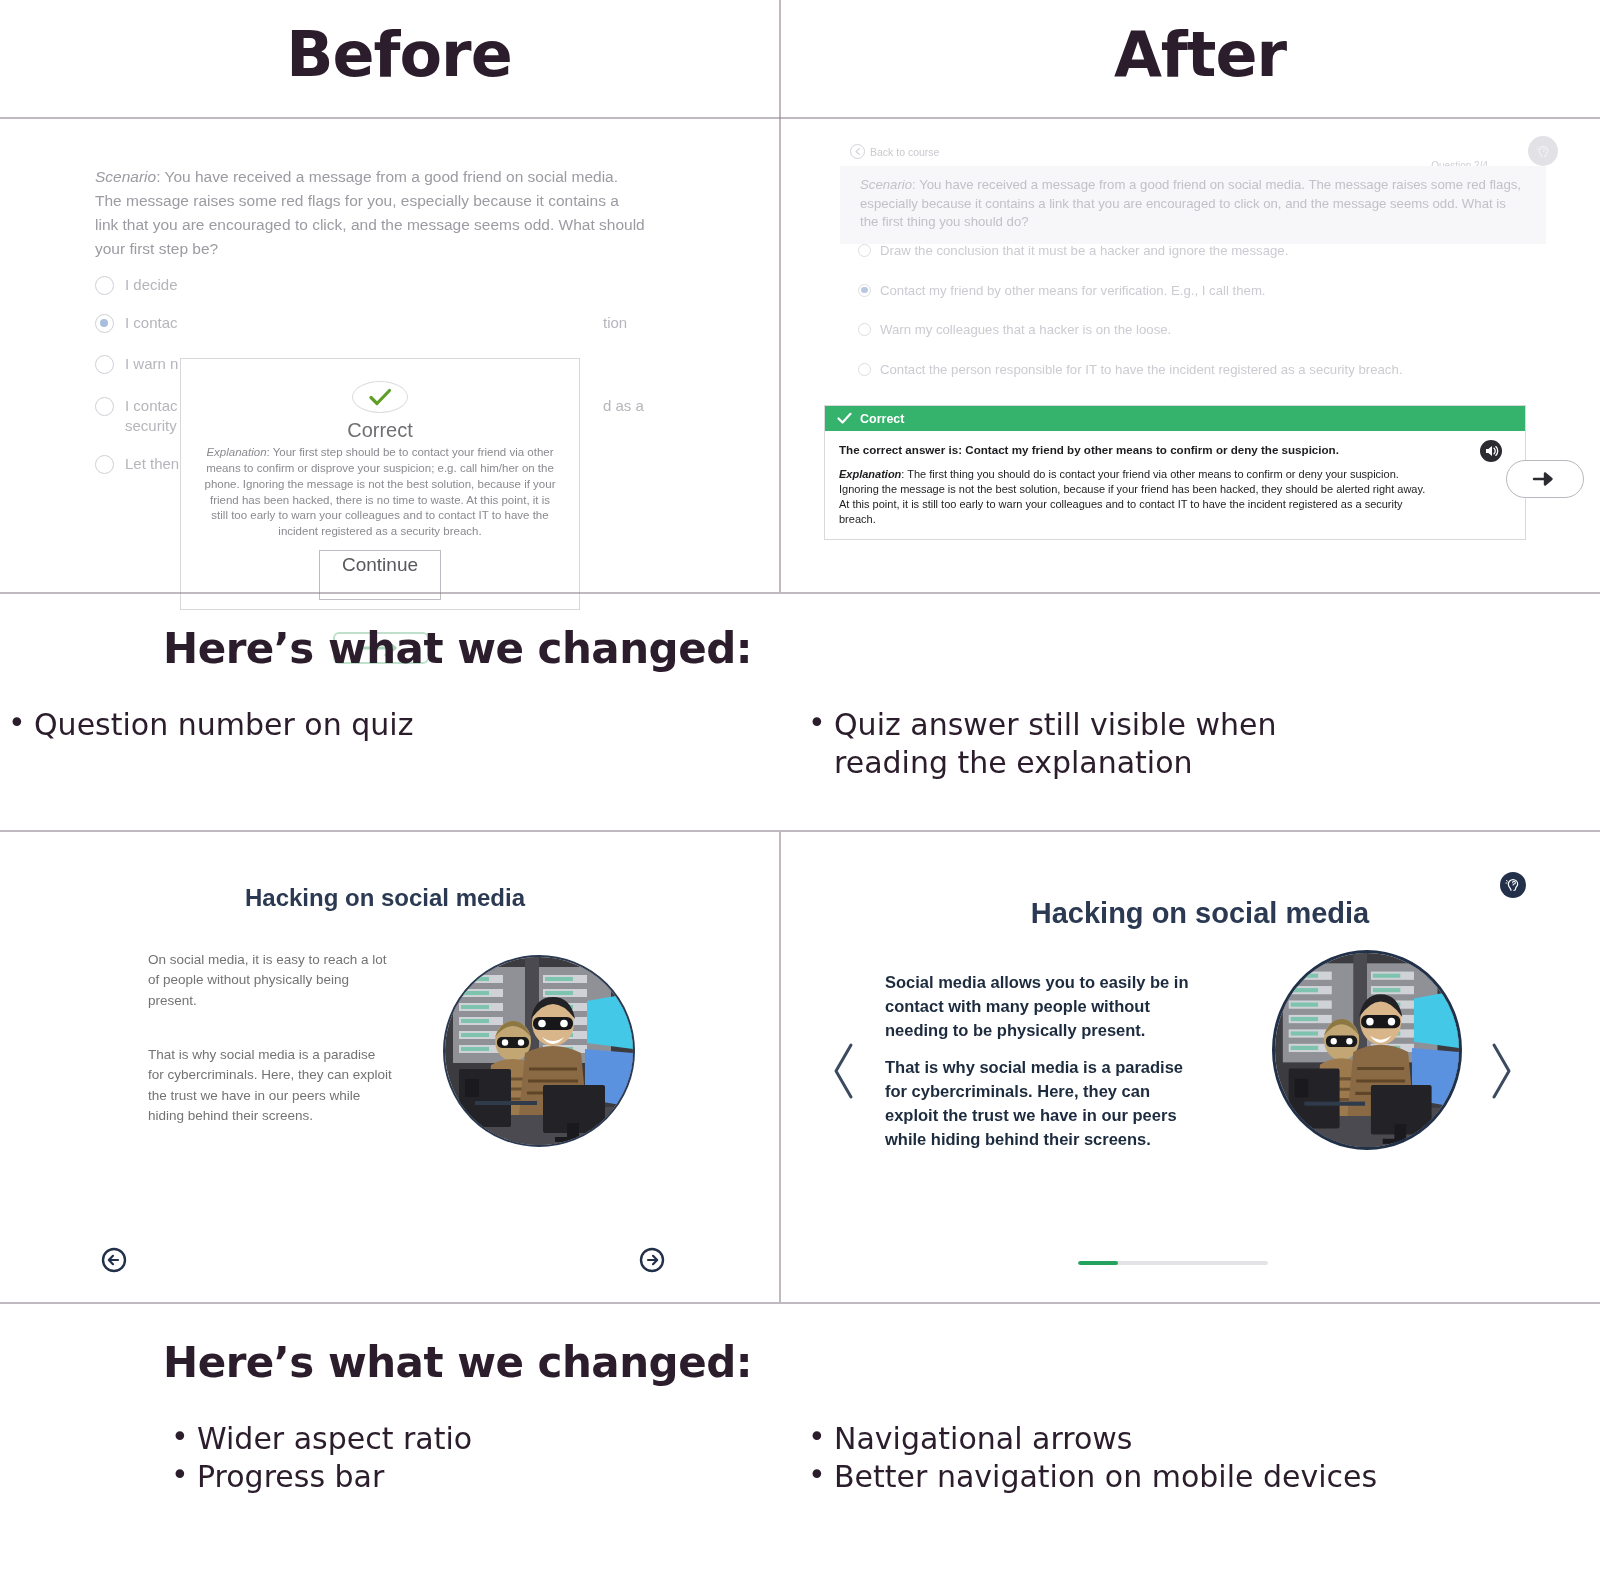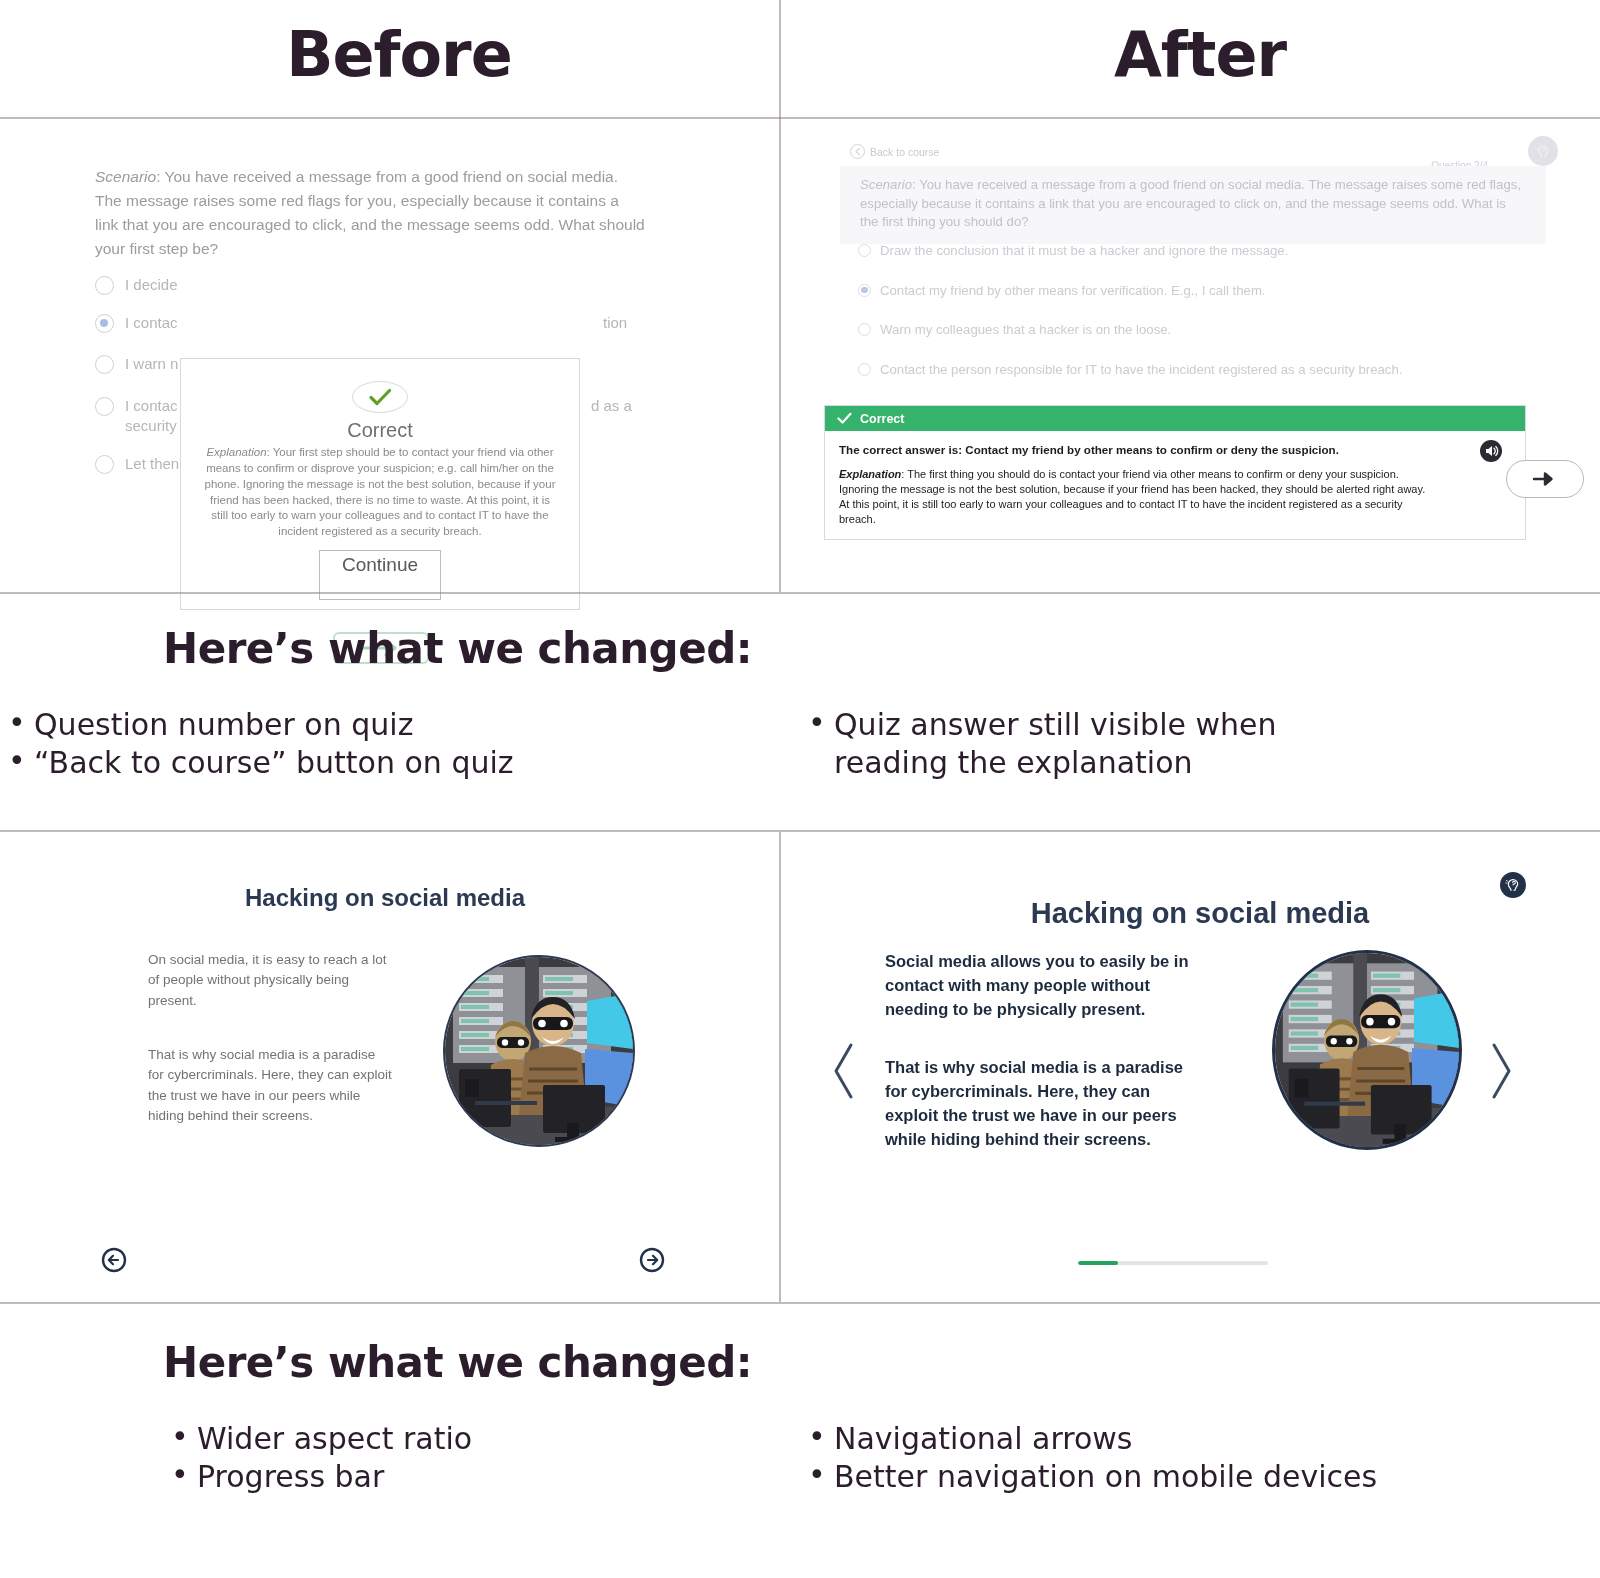--- a/index.html
+++ b/index.html
@@ -174,21 +174,21 @@
     position: absolute; width: 26px; height: 26px;
   }
 
   
   .slide-after { position: absolute; left: 800px; top: 832px; width: 800px; height: 468px; }
   .sa-title {
     position: absolute; left: 40px; width: 720px; top: 65px; text-align: center;
     font-size: 29px; font-weight: 700; color: #2b3a52;
   }
   .sa-p { position: absolute; left: 885px; width: 322px; font-size: 16.5px; line-height: 1.45; color: #1d2b3e; font-weight: 600; }
-  .sa-p1 { top: 950px; }
+  .sa-p1 { top: 971px; }
   .sa-p2 { top: 1056px; }
   .sa-img {
     position: absolute; left: 1272px; top: 950px; width: 190px; height: 200px;
     border-radius: 50%; overflow: hidden; border: 3px solid #22314a;
   }
   .chev { position: absolute; }
   .progress-track {
     position: absolute; left: 1078px; top: 1261px; width: 190px; height: 4px;
     background: #e4e4e7; border-radius: 2px; overflow: hidden;
   }
@@ -228,21 +228,21 @@
       <div class="opt-b" style="margin-bottom:22px">
         <span class="radio-b"></span>
         <span class="opt-b-text">I warn n</span>
       </div>
       <div class="opt-b" style="margin-bottom:18px">
         <span class="radio-b"></span>
         <span class="opt-b-text">
           <span>I contac</span><br>
           <span>security</span>
         </span>
-        <span class="opt-b-text" style="position:absolute;left:496px;top:0">d as a</span>
+        <span class="opt-b-text" style="position:absolute;left:508px;top:0">d as a</span>
       </div>
       <div class="opt-b">
         <span class="radio-b"></span>
         <span class="opt-b-text">Let then</span>
       </div>
     </div>
 
     <div class="modal-before">
       <div class="check-circle">
         <svg width="30" height="30" viewBox="0 0 30 30" aria-hidden="true">
@@ -338,21 +338,20 @@
   </div>
 
   <div class="hline" style="top:592px"></div>
 
   <div class="changed" style="top:596px; height:236px">
     <h2 style="position:absolute; left:163px; top:28px">Here’s what we changed:</h2>
     <div class="bullets" style="position:absolute; left:0; top:110px; width:1600px">
       <div class="bcol" style="width:800px; ">
         <ul>
           <li>Question number on quiz</li>
-          <li>“Back to course” button on quiz</li>
         </ul>
       </div>
       <div class="bcol" style="width:800px; padding-left:0">
         <ul style="width:500px">
           <li>Quiz answer still visible when reading the explanation</li>
         </ul>
       </div>
     </div>
   </div>
 

